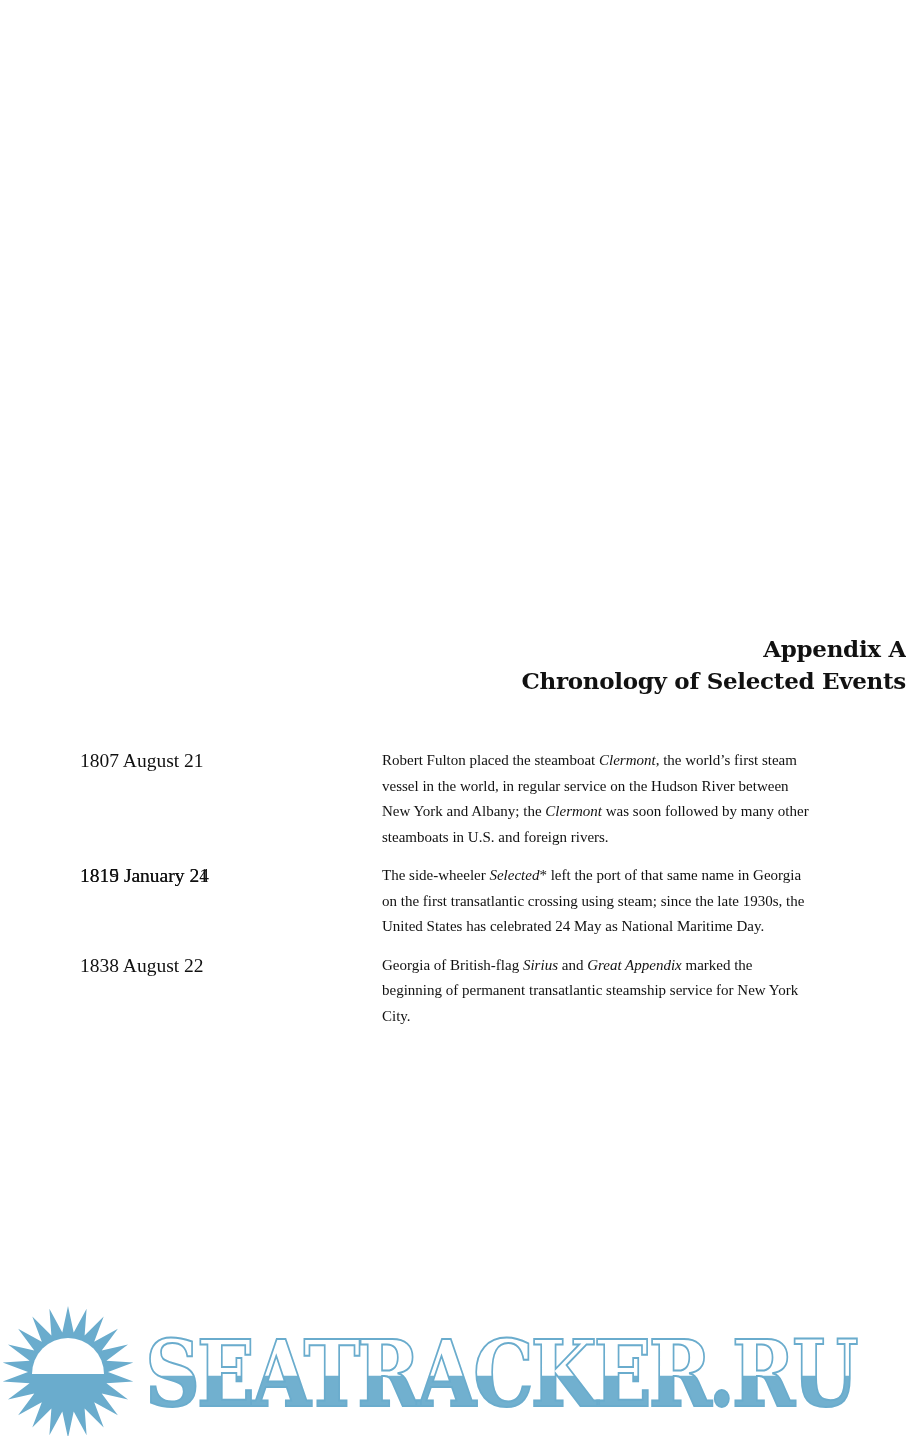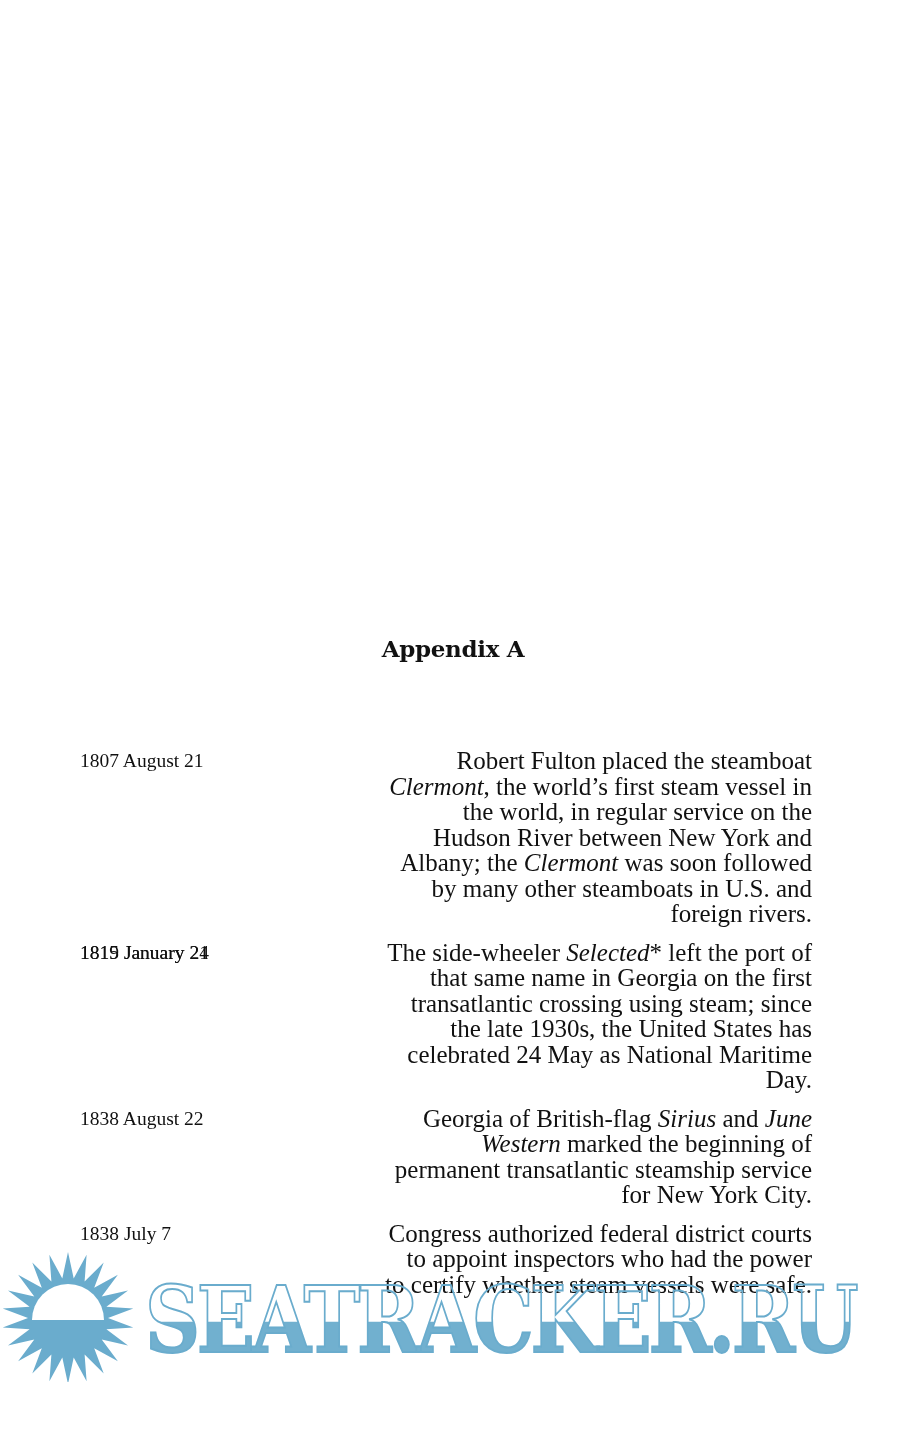--- a/index.html
+++ b/index.html
@@ -1,54 +1,51 @@
 <!DOCTYPE html>
 <html><head>
 <meta charset="utf-8">
 <style>
   html, body { margin: 0; padding: 0; background: #ffffff; }
   body { width: 906px; height: 1450px; position: relative; overflow: hidden; font-family: "Liberation Serif", "DejaVu Serif", serif; color: #111; }
-  .title-block { position: absolute; top: 633px; left: 0; width: 906px; text-align: center; }
+  .title-block { position: absolute; top: 633px; left: 0; width: 906px; text-align: right; }
   .title-line { font-family: "DejaVu Serif", "Liberation Serif", serif; font-weight: bold; font-size: 23px; line-height: 32px; letter-spacing: -0.3px; }
   .entries { position: absolute; top: 748px; left: 80px; width: 760px; }
   .entry { position: relative; margin-bottom: 13px; }
   .entry .date { position: absolute; left: 0; top: 0; font-size: 19.5px; line-height: 25.5px; text-align: right; }
-  .entry .desc { margin-left: 302px; width: 430px; font-size: 25px; line-height: 25.5px; text-align: right; }
+  .entry .desc { margin-left: 302px; width: 430px; font-size: 15px; line-height: 25.5px; }
   .entry .desc i { font-style: italic; }
-  .watermark { position: absolute; left: 0; top: 1250px; width: 906px; height: 132px; pointer-events: none; }
+  .watermark { position: absolute; left: 0; top: 1304px; width: 906px; height: 132px; pointer-events: none; }
   .wm-text { position: absolute; left: 145px; top: 24px; font-family: "DejaVu Serif", "Liberation Serif", serif; font-weight: bold; font-size: 92px; line-height: 92px; letter-spacing: -4px; color: transparent; -webkit-text-stroke: 2px #6aaccd; transform: scaleX(0.83); transform-origin: left top; white-space: nowrap; }
   .wm-text-fill { position: absolute; left: 145px; top: 24px; font-family: "DejaVu Serif", "Liberation Serif", serif; font-weight: bold; font-size: 92px; line-height: 92px; letter-spacing: -4px; color: #6aaccd; transform: scaleX(0.83); transform-origin: left top; white-space: nowrap; clip-path: inset(52% 0 0 0); opacity: 0.95; }
   .sun { position: absolute; left: 0; top: 0; width: 150px; height: 132px; }
 </style>
 </head>
 <body>
 
 <div class="title-block">
   <div class="title-line">Appendix A</div>
+  <div class="title-line">Chronology of Selected Events</div>
 </div>
 
 <div class="entries" id="entries">
     <div class="entry">
       <div class="date">1807 August 21</div>
       <div class="desc"><span>Robert Fulton placed the steamboat </span><i>Clermont</i><span>, the world’s first steam vessel in the world, in regular service on the Hudson River between New York and Albany; the </span><i>Clermont</i><span> was soon followed by many other steamboats in U.S. and foreign rivers.</span></div>
     </div>
     <div class="entry">
       <div class="date">1815 January 21</div>
     </div>
     <div class="entry">
       <div class="date">1819 January 24</div>
       <div class="desc"><span>The side-wheeler </span><i>Selected</i><span>* left the port of that same name in Georgia on the first transatlantic crossing using steam; since the late 1930s, the United States has celebrated 24 May as National Maritime Day.</span></div>
     </div>
     <div class="entry">
       <div class="date">1838 August 22</div>
-      <div class="desc"><span>Georgia of British-flag </span><i>Sirius</i><span> and </span><i>June Western</i><span> marked the beginning of permanent transatlantic steamship service for New York City.</span></div>
-    </div>
-    <div class="entry">
-      <div class="date">1838 July 7</div>
-      <div class="desc"><span>Congress authorized federal district courts to appoint inspectors who had the power to certify whether steam vessels were safe.</span></div>
+      <div class="desc"><span>Georgia of British-flag </span><i>Sirius</i><span> and </span><i>Great Appendix</i><span> marked the beginning of permanent transatlantic steamship service for New York City.</span></div>
     </div>
   </div>
 
 <div class="watermark">
   <svg class="sun" viewBox="0 0 150 132" id="sun">
       <polygon points="68.0,2.0 73.7,28.4 86.6,4.7 84.6,31.6 103.7,12.5 94.2,37.8 117.9,24.8 101.7,46.4 128.0,40.6 106.4,56.7 133.3,58.6 108.0,68.0 133.3,77.4 106.4,79.3 128.0,95.4 101.7,89.6 117.9,111.2 94.2,98.2 103.7,123.5 84.6,104.4 86.6,131.3 73.7,107.6 68.0,134.0 62.3,107.6 49.4,131.3 51.4,104.4 32.3,123.5 41.8,98.2 18.1,111.2 34.3,89.6 8.0,95.4 29.6,79.3 2.7,77.4 28.0,68.0 2.7,58.6 29.6,56.7 8.0,40.6 34.3,46.4 18.1,24.8 41.8,37.8 32.3,12.5 51.4,31.6 49.4,4.7 62.3,28.4" fill="#6aaccd"></polygon>
       <path d="M 32 70 A 36 36 0 0 1 104 70 Z" fill="#ffffff"></path>
     </svg>
   <div class="wm-text-fill">SEATRACKER.RU</div>
   <div class="wm-text">SEATRACKER.RU</div>

